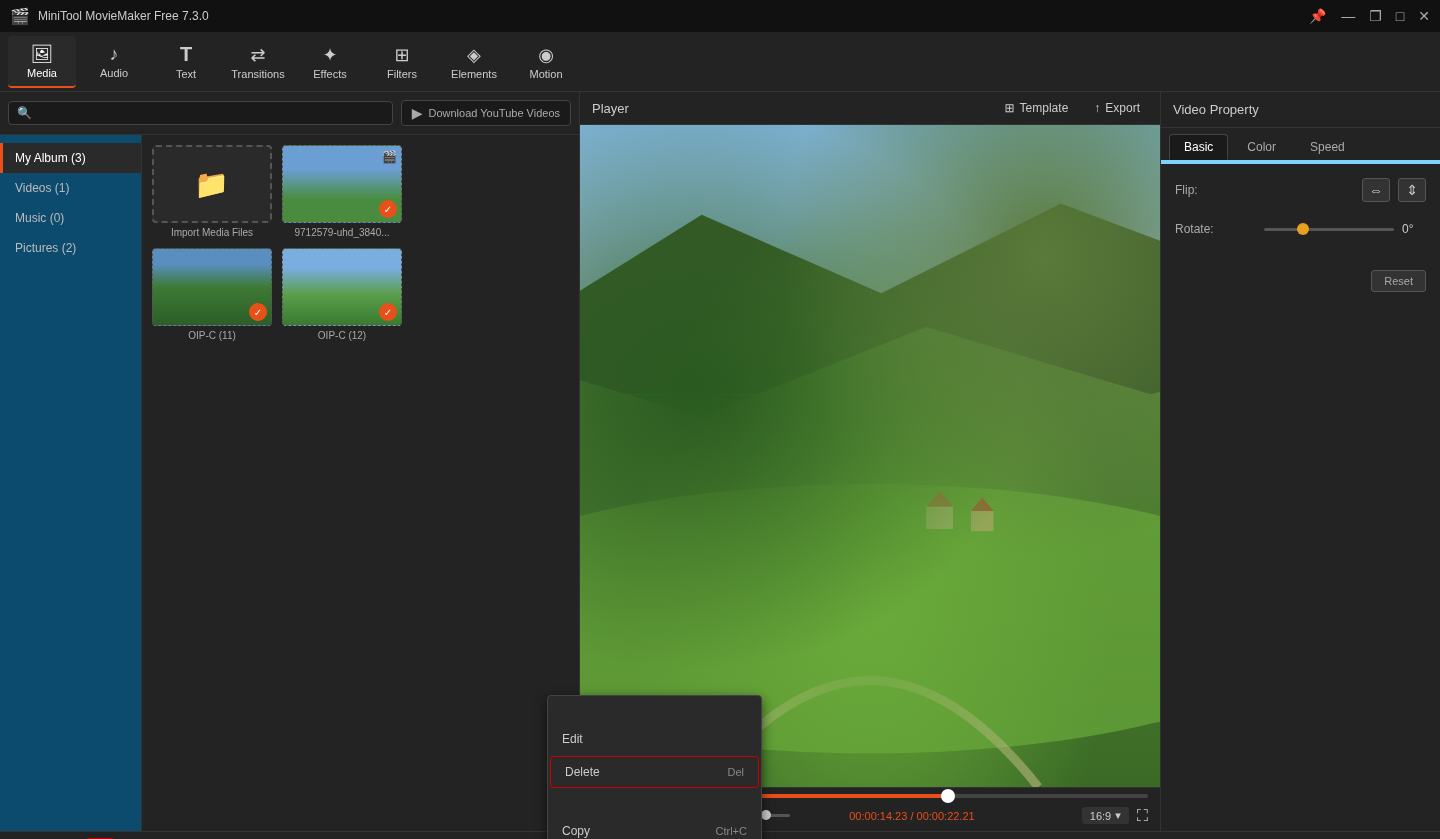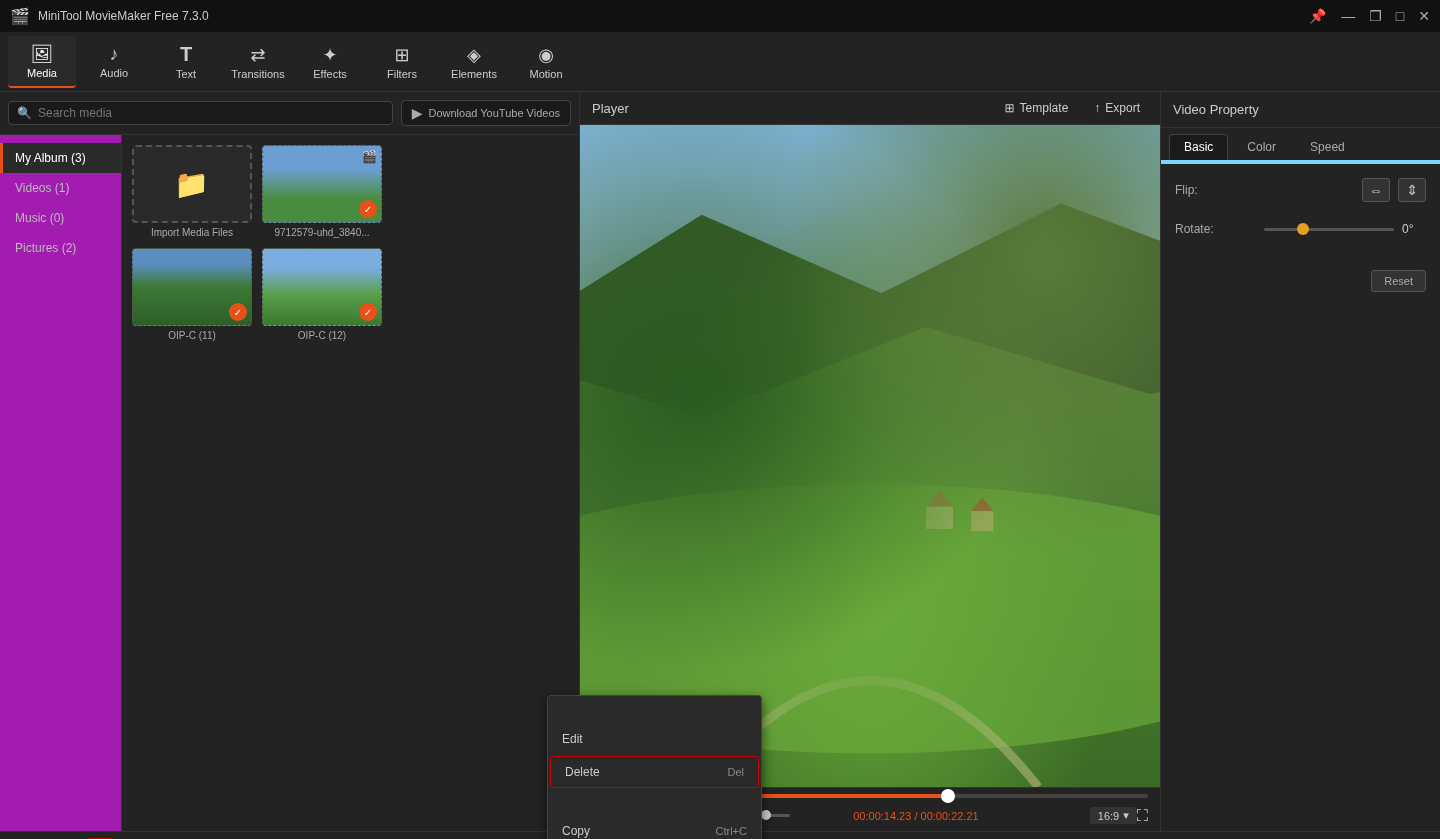--- a/index.html
+++ b/index.html
@@ -101,22 +101,22 @@
     }
 
     #left-panel-content {
       display: flex;
       flex: 1;
       overflow: hidden;
     }
 
     
     #sidebar {
-      width: 122px;
-      background: #a21caf;
+      width: 142px;
+      background: #0c4a6e;
       border-right: 1px solid #333;
       padding: 8px 0;
     }
     .sidebar-item {
       padding: 8px 12px;
       cursor: pointer;
       color: #bbb;
       border-left: 3px solid transparent;
       font-size: 12px;
     }
@@ -556,21 +556,20 @@
     <span>Motion</span>
   </div>
 </div>
 
 <div id="app-body">
 
   <div id="left-panel">
     <div id="left-panel-top">
       <div id="search-box">
         <span>🔍</span>
-        <input type="text" placeholder="Search media" style="">
       </div>
       <div id="download-yt">
         <span class="downloader-icon">▶</span>
         <span>Download YouTube Videos</span>
       </div>
     </div>
     <div id="left-panel-content">
 
       <div id="sidebar">
         <div class="sidebar-item active">
@@ -695,21 +694,21 @@
             <span>🔊</span>
             <div class="mini-slider">
               <div class="mini-slider-fill"></div>
               <div class="mini-slider-thumb"></div>
             </div>
           </div>
         </div>
         <span class="time-display">
           <span>00:00:14.23</span> / <span>00:00:22.21</span>
         </span>
-        <div style="display:flex;align-items:center;gap:0;margin-left:48px;">
+        <div style="display:flex;align-items:center;gap:8px;margin-left:48px;">
           <div class="aspect-ratio-box">
             <span>16:9</span>
             <span>▾</span>
           </div>
           <span class="fullscreen-btn">⛶</span>
         </div>
       </div>
     </div>
   </div>
 

